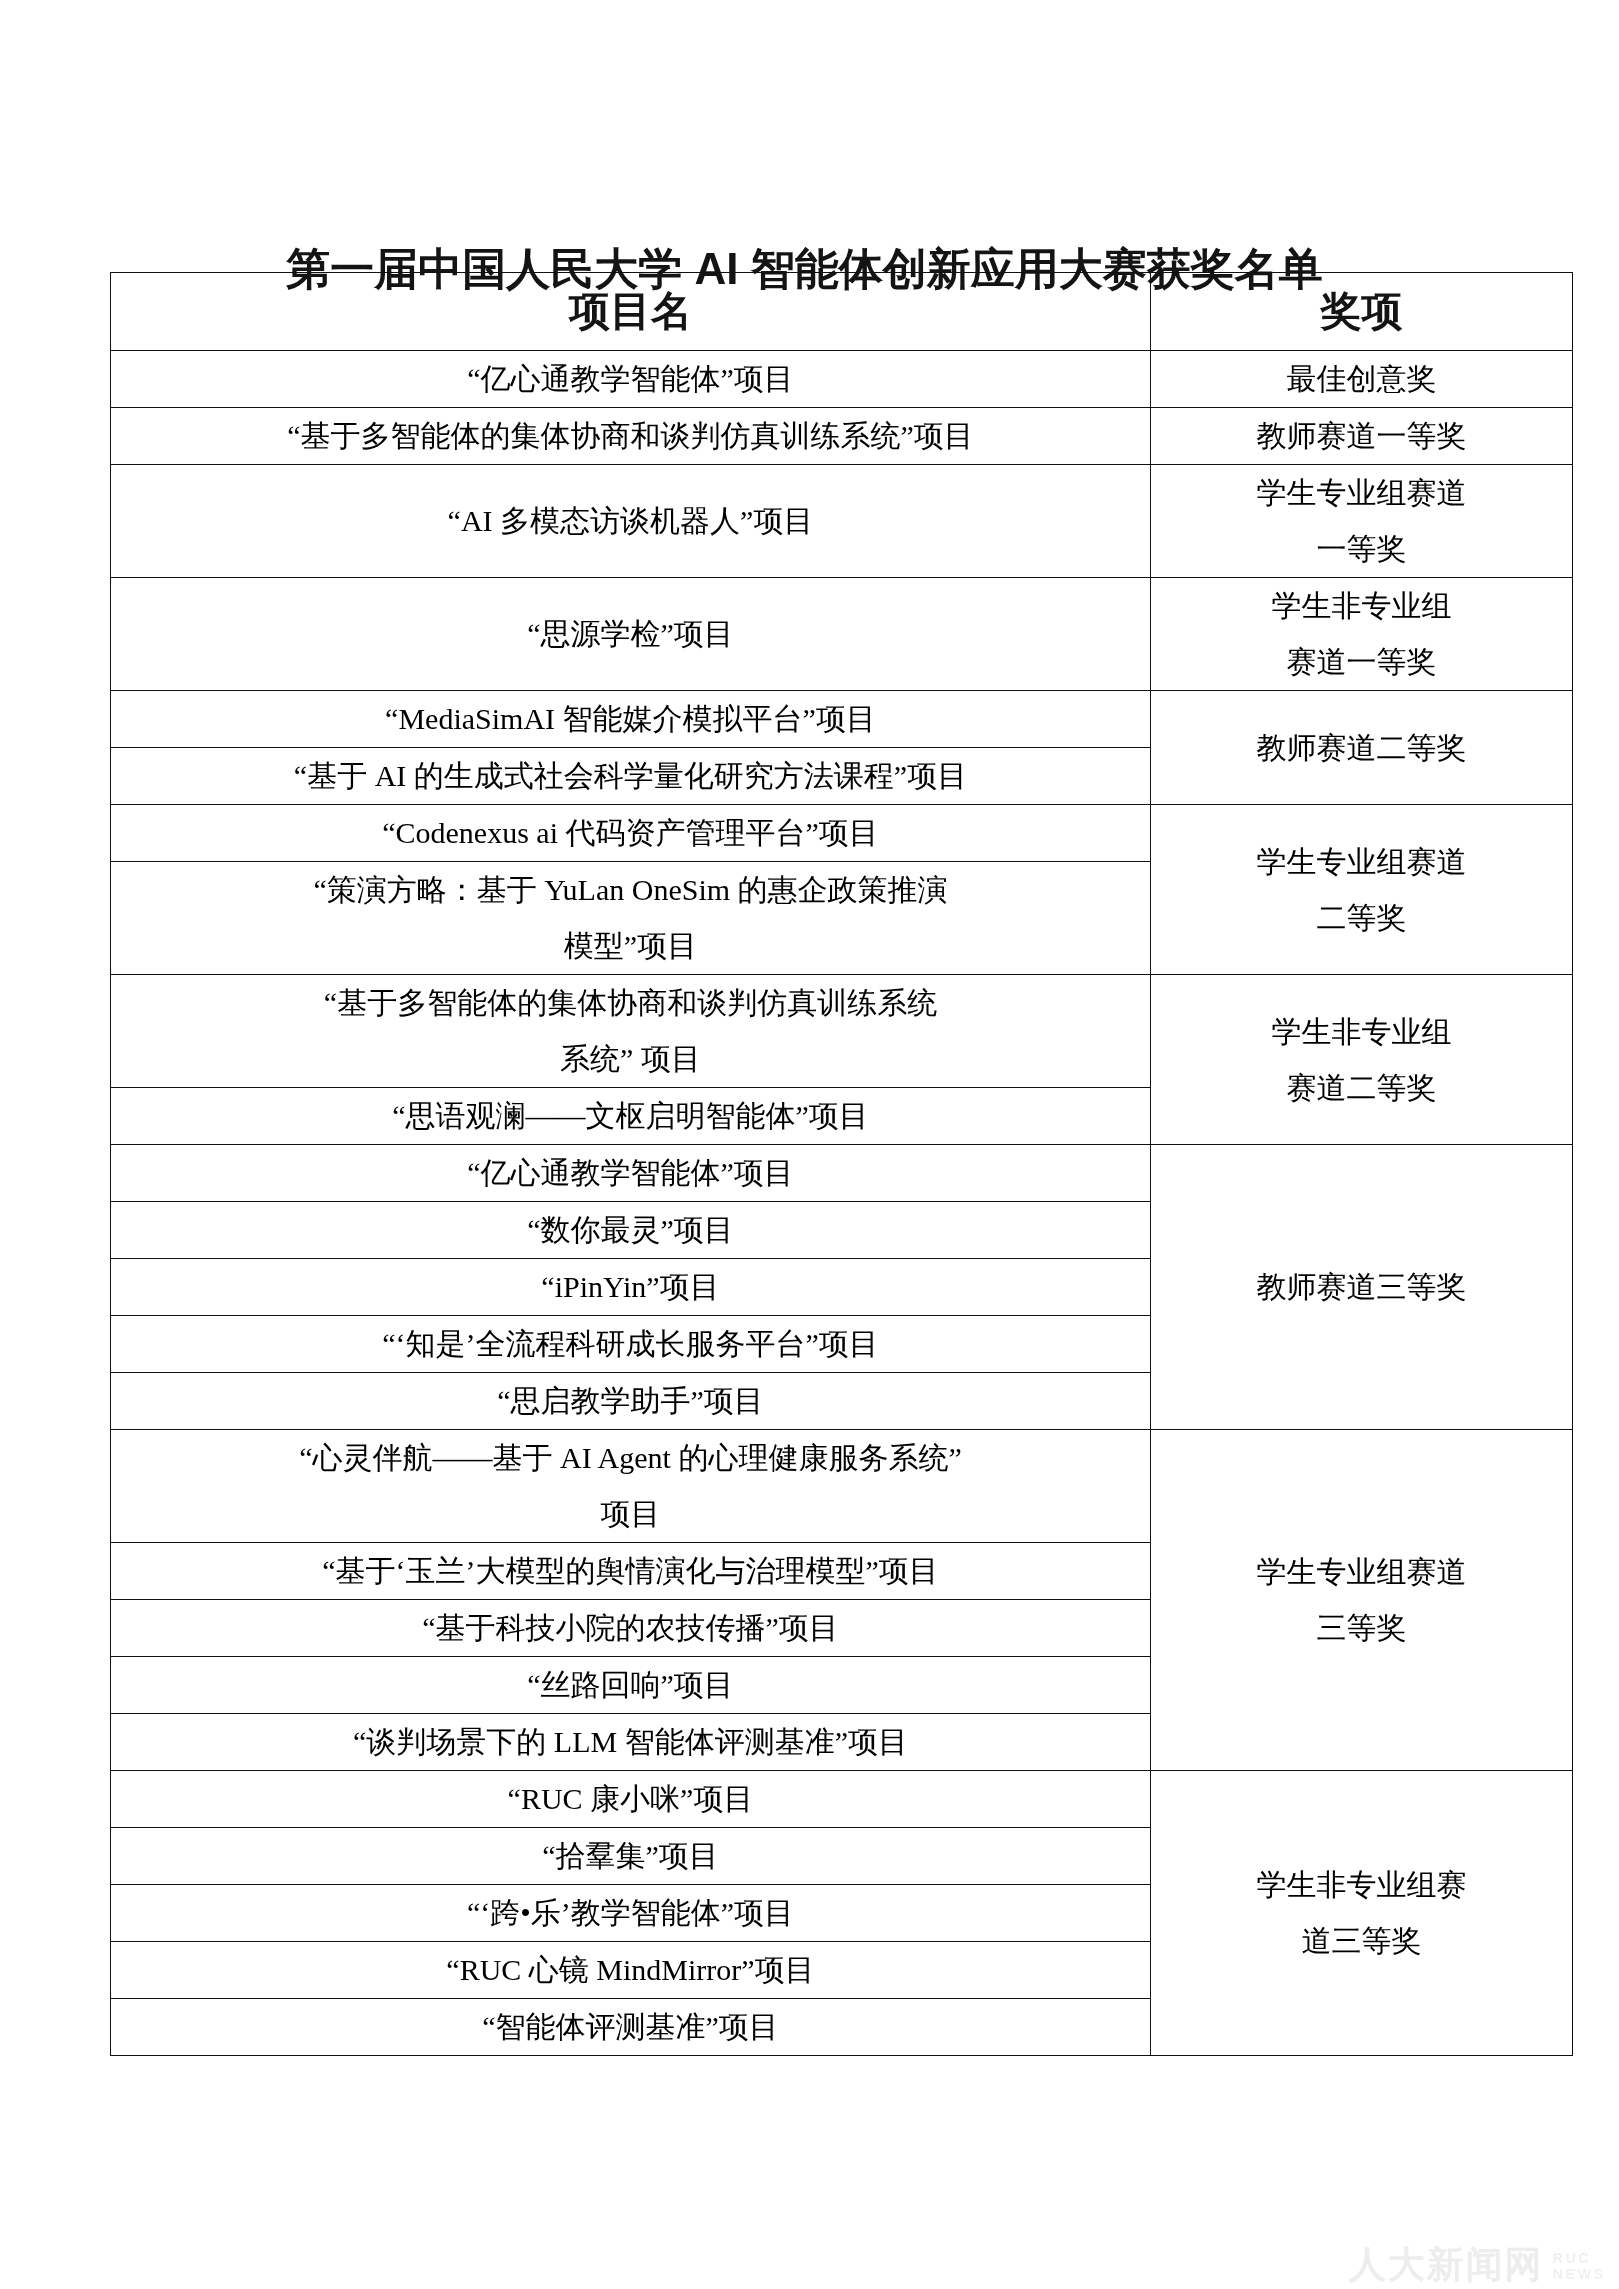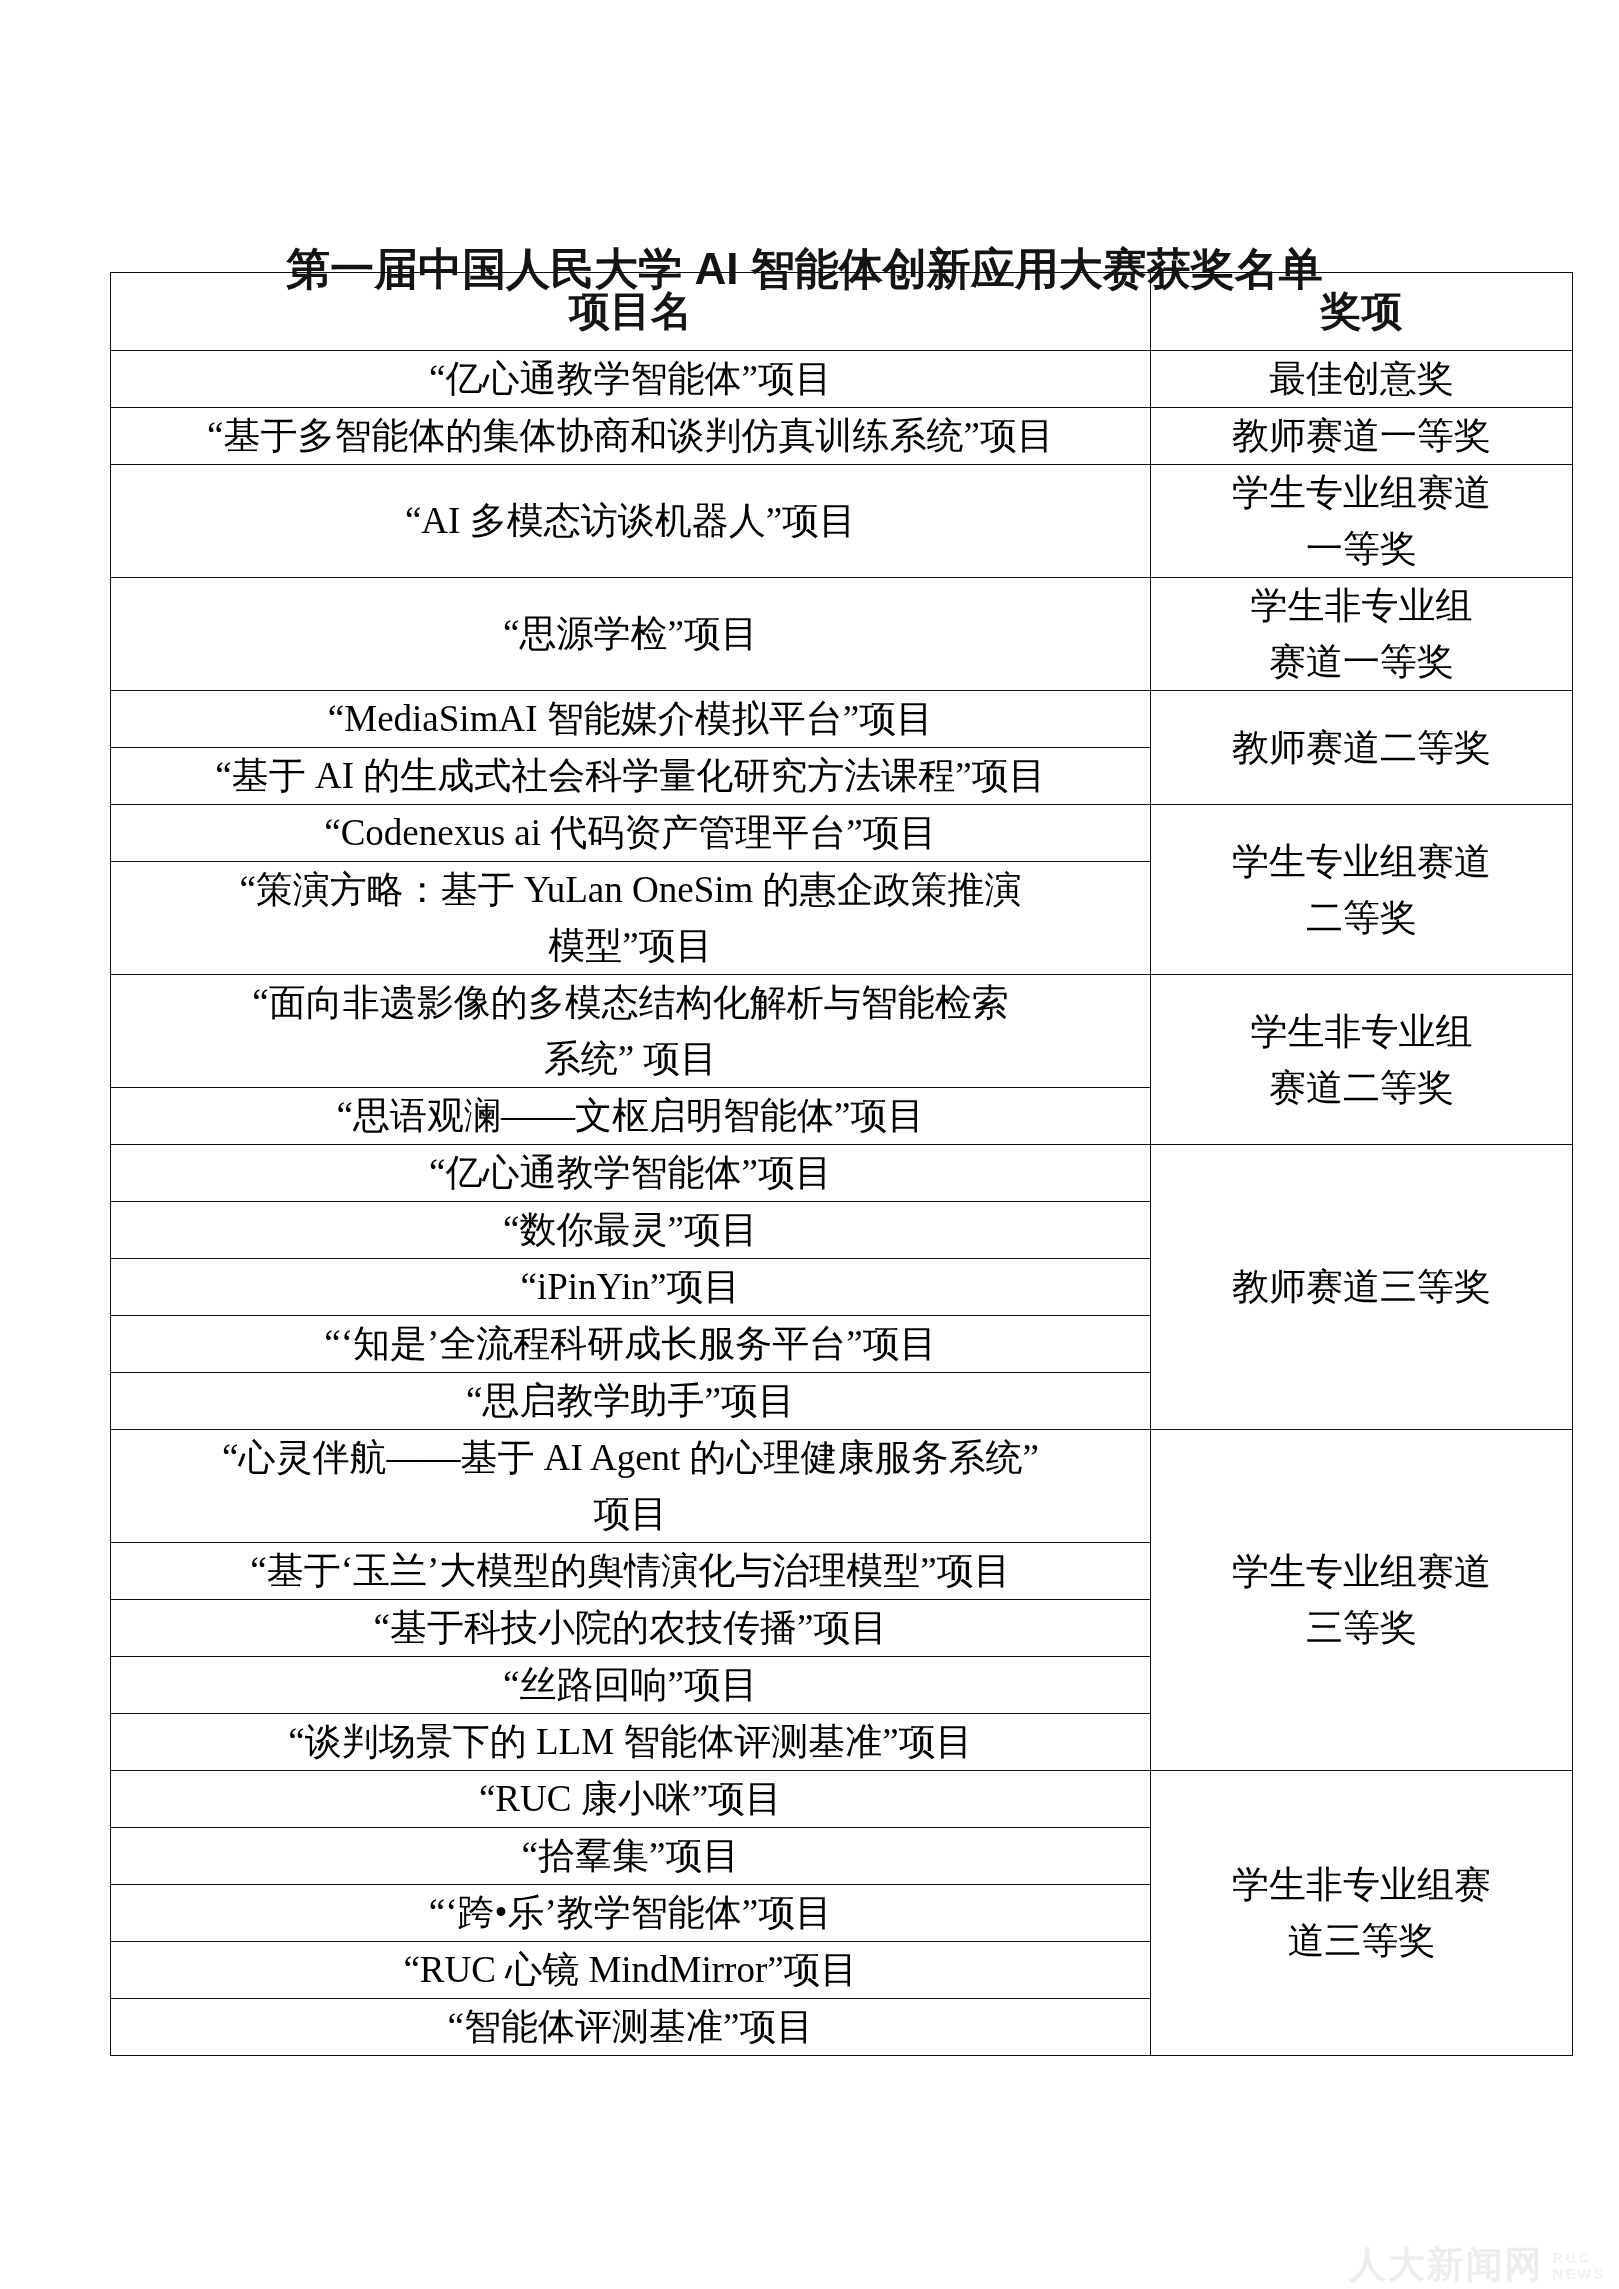--- a/index.html
+++ b/index.html
@@ -39,21 +39,21 @@
   .award-table th {
     height: 78px;
     font-family: "Liberation Sans", "DejaVu Sans", sans-serif;
     font-weight: 700;
     font-size: 41px;
     color: #141414;
   }
   .col-project { width: 1040px; }
   .col-award  { width: 422px; }
   .award-table td {
-    font-size: 37px;
+    font-size: 30px;
     line-height: 56px;
     height: 56px;
     padding: 0 5.6px;
     font-weight: 400;
   }
   .watermark {
     position: absolute;
     right: 13px; bottom: 7.5px;
     display: flex;
     align-items: flex-end;
@@ -114,21 +114,21 @@
         <tr>
           <td class="project-cell">“Codenexus ai 代码资产管理平台”项目</td>
           <td class="award-cell" rowspan="2">学生专业组赛道
 二等奖</td>
         </tr>
         <tr>
           <td class="project-cell">“策演方略：基于 YuLan OneSim 的惠企政策推演
 模型”项目</td>
         </tr>
         <tr>
-          <td class="project-cell">“面向非遗影像的多模态结构化解析与智能检索
+          <td class="project-cell">“基于多智能体的集体协商和谈判仿真训练系统
 系统” 项目</td>
           <td class="award-cell" rowspan="2">学生非专业组
 赛道二等奖</td>
         </tr>
         <tr>
           <td class="project-cell">“思语观澜——文枢启明智能体”项目</td>
         </tr>
         <tr>
           <td class="project-cell">“亿心通教学智能体”项目</td>
           <td class="award-cell" rowspan="5">教师赛道三等奖</td>

